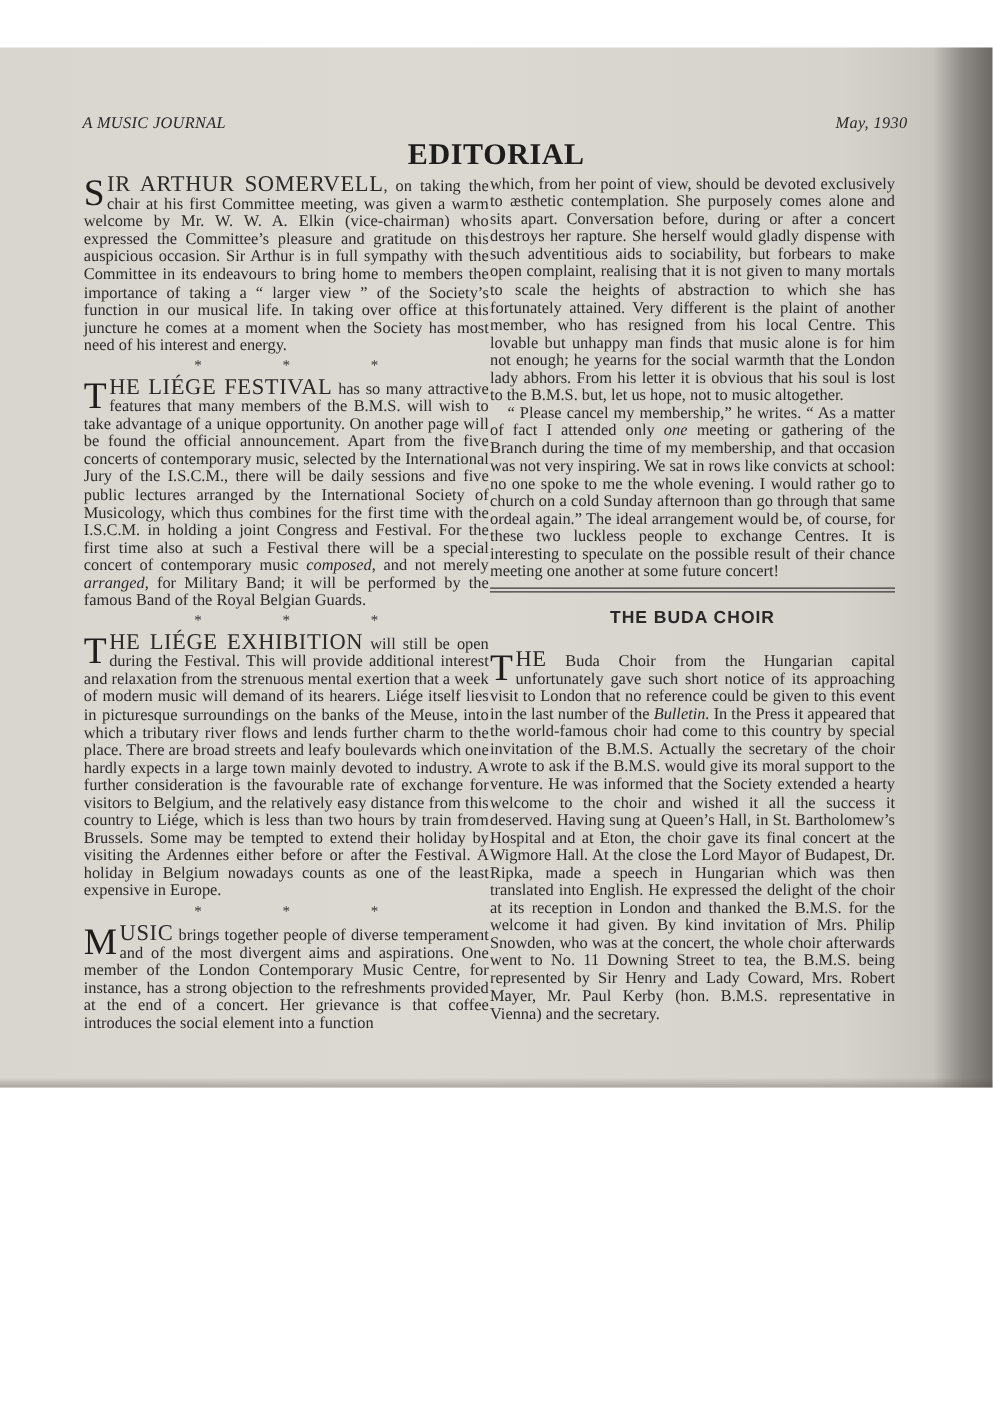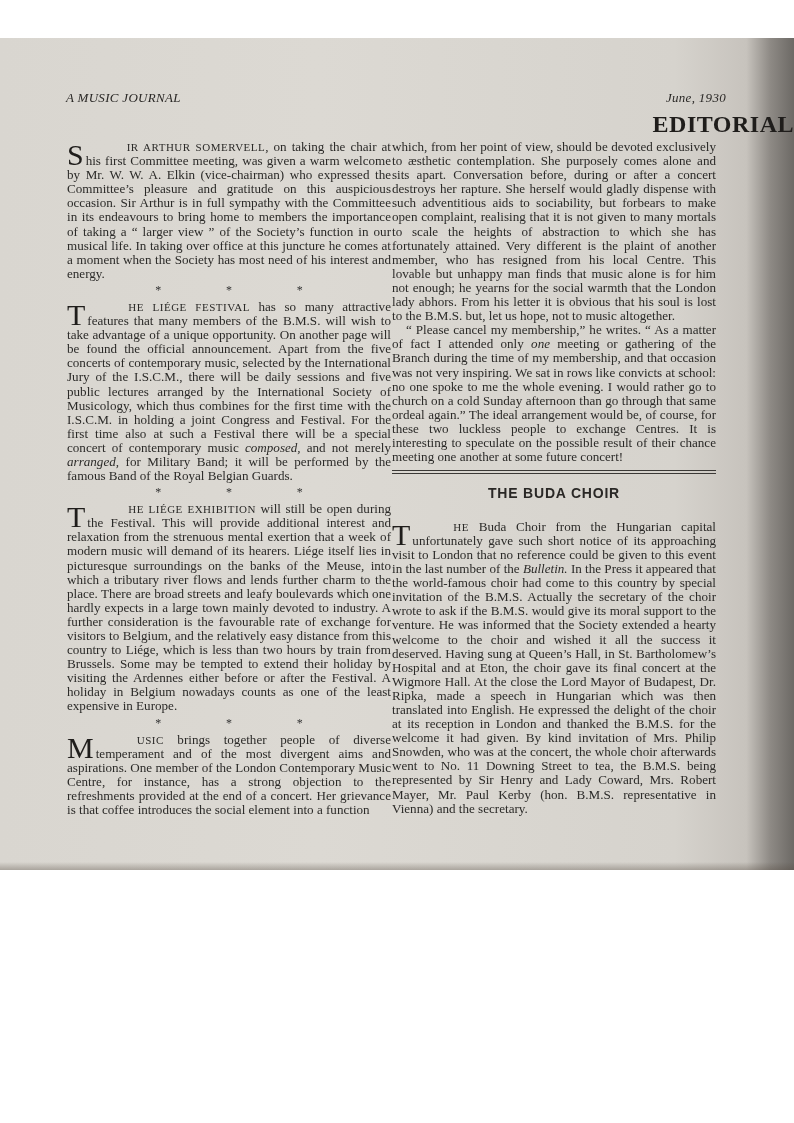--- a/index.html
+++ b/index.html
@@ -15,35 +15,35 @@
       content: ""; position: absolute; left: 0; right: 0; bottom: 0; height: 8px;
       background: linear-gradient(180deg, rgba(0,0,0,0) 0%, rgba(80,70,60,0.35) 100%);
     }
     .running-head {
       position: absolute; top: 52px; left: 66px; right: 68px;
       display: flex; justify-content: space-between; align-items: baseline;
       font-style: italic; color: #2a2826; font-size: 13px; letter-spacing: 0.3px;
     }
     .running-head .left { font-weight: normal; }
     .title {
-      position: absolute; top: 73px; left: 0; width: 794px; text-align: right;
+      position: absolute; top: 73px; left: 0; width: 794px; text-align: center;
       font-size: 24px; font-weight: bold; color: #1f1d1b; letter-spacing: 0.5px;
     }
     .col {
       position: absolute; top: 102px; width: 324px; color: #2b2a28;
       font-size: 13.1px; line-height: 14.1px; text-align: justify; hyphens: auto;
     }
     .col.left { left: 67px; }
     .col.right { left: 392px; }
     .col p { margin: 0; }
     .col p.indent { text-indent: 14px; }
     .cap {
       float: left; font-size: 30px; line-height: 24px; margin: 3px 2px 0 0; color: #1f1d1b;
     }
-    .smallcaps { text-transform: uppercase; font-size: 11px; letter-spacing: 0.5px; margin-left: 41px; }
+    .smallcaps { text-transform: uppercase; font-size: 18px; letter-spacing: 0.5px; }
     .stars {
       display: flex; justify-content: space-around; padding: 0 56px;
       font-size: 12px; height: 14px; line-height: 16px; margin: 1px 0 4px 0; color: #333;
     }
     .rule {
       height: 0; border-top: 1.5px solid #3b3936; border-bottom: 0.8px solid #3b3936;
       padding-top: 1.5px; margin: 6px 0 12px 0;
     }
     .subhead {
       text-align: center; font-family: "Liberation Sans", "DejaVu Sans", sans-serif; font-weight: bold;
@@ -54,21 +54,21 @@
       font-size: 14px; color: #2a2826;
     }
     em { }
   </style>
 </head>
 <body>
 
 <div class="page">
   <div class="running-head">
     <span class="left">A MUSIC JOURNAL</span>
-    <span class="right">June, 1930</span>
+    <span class="right">May, 1930</span>
   </div>
 
   <div class="title">EDITORIAL</div>
 
   <div class="col left">
     <p>
       <span class="cap">S</span><span class="smallcaps">IR ARTHUR SOMERVELL</span><span>, on taking the chair at his first Committee meeting, was given a warm welcome by Mr. W. W. A. Elkin (vice-chairman) who expressed the Committee’s pleasure and gratitude on this auspicious occasion. Sir Arthur is in full sympathy with the Committee in its endeavours to bring home to members the importance of taking a “ larger view ” of the Society’s function in our musical life. In taking over office at this juncture he comes at a moment when the Society has most need of his interest and energy.</span>
     </p>
     <div class="stars">
       <span>*</span>

